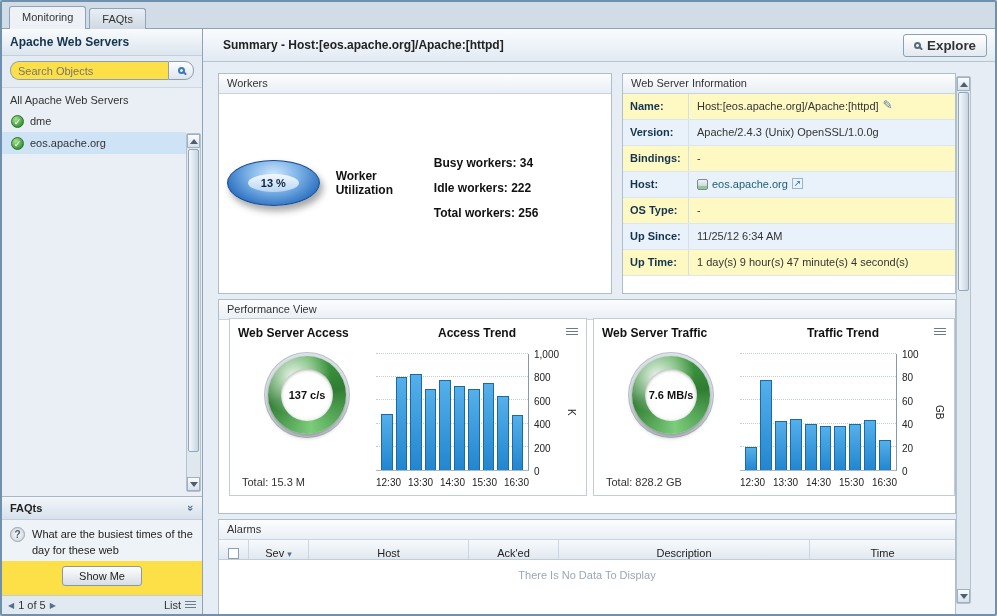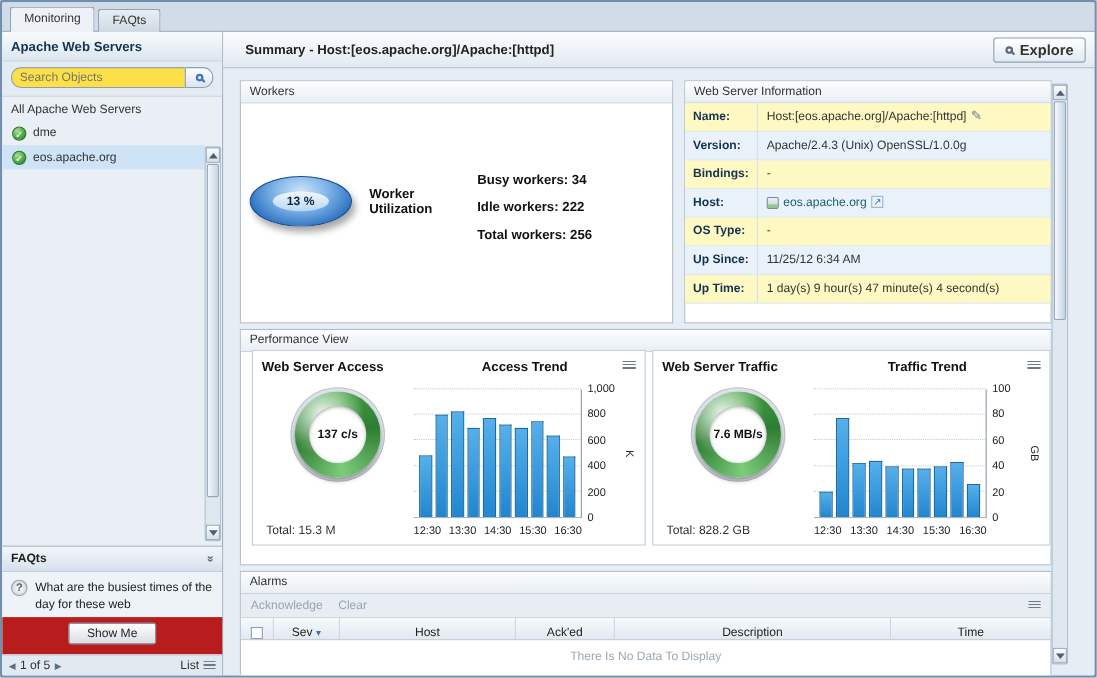--- a/index.html
+++ b/index.html
@@ -41,21 +41,21 @@
   .sb-spacer { flex:1; }
 
   .faq-header { border-top:1px solid #aab8c6; background:linear-gradient(#f2f6fa,#d7e1eb);
              padding:5px 8px; font-weight:bold; color:#222; display:flex; align-items:center;
              justify-content:space-between; border-bottom:1px solid #c3cfda; }
   .collapse-icon { color:#586b7d; display:inline-block; transform:rotate(90deg); font-size:11px; cursor:pointer; }
   .faq-body { padding:7px 8px 2px; display:flex; gap:7px; background:#eef3f8; }
   .q-icon { width:15px; height:15px; flex:none; border-radius:50%; background:radial-gradient(#fdfdfd,#c6ced6);
              border:1px solid #97a5b2; color:#4c5a68; font-weight:bold; font-size:10px; text-align:center; line-height:14px; }
   .faq-q { line-height:1.45; color:#222; }
-  .showme-row { padding:5px 0 9px; text-align:center; background:#b91c1c; }
+  .showme-row { padding:5px 0 9px; text-align:center; background:#fde047; }
   .showme-btn { padding:3px 16px; border:1px solid #8a98a8; border-radius:3px; cursor:pointer;
              background:linear-gradient(#fdfdfd,#d8dee5); color:#222; font-size:11px; }
   .sb-bottom { height:19px; border-top:1px solid #c0cdd9; background:#e2eaf1; display:flex;
              align-items:center; justify-content:space-between; padding:0 6px; color:#333; }
   .pg { display:flex; align-items:center; gap:4px; }
   .pg-arrow { color:#55718c; font-size:8px; cursor:pointer; }
   .list-group { display:flex; align-items:center; gap:4px; }
   .lines-icon { width:11px; height:9px; cursor:pointer;
              background:repeating-linear-gradient(#6b7a88 0 1px, transparent 1px 3px); }
 
@@ -418,26 +418,20 @@
                     <span class="ytick" style="bottom: 100%;">100</span>
                   </div>
                 <div class="yunit-col">GB</div>
               </div>
             </div>
           </div>
         </div>
 
         <div class="panel" id="panel-alarms">
           <div class="panel-title">Alarms</div>
-          <div class="alarm-toolbar">
-            <span>Acknowledge</span>
-            <span>Clear</span>
-            <span class="spacer"></span>
-            <span class="lines-icon"></span>
-          </div>
           <div class="alarm-cols" id="alarm-cols">
             <div class="acol acol-chk">
               <span class="chk"></span>
             </div>
           <div class="acol acol-0">
                 <span>Sev</span>
                 <span class="sort-arrow">▾</span>
               </div>
               <div class="acol acol-1">
                 <span>Host</span>

